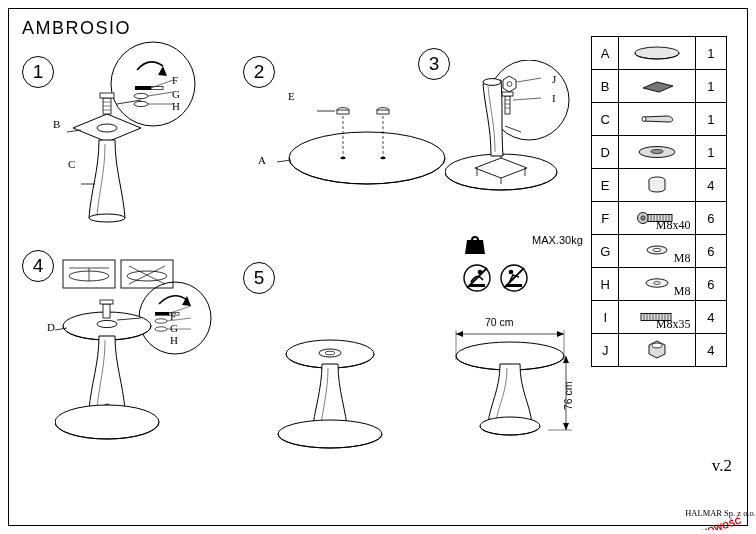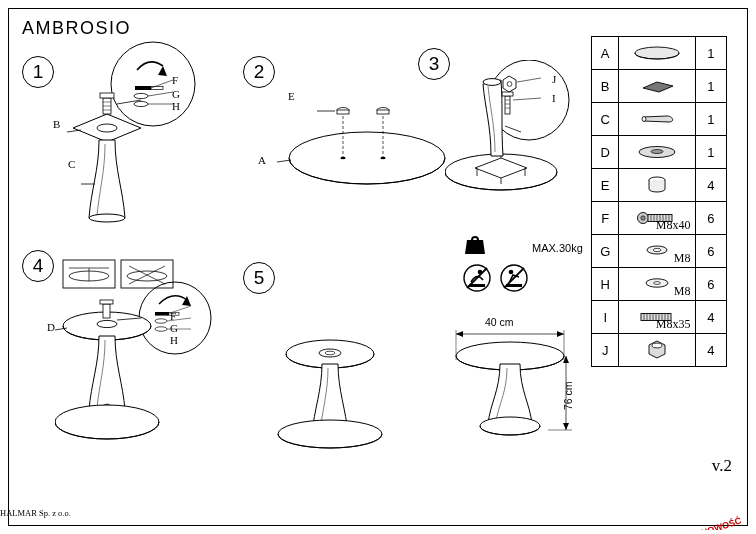--- a/index.html
+++ b/index.html
@@ -76,21 +76,21 @@
     bottom: 1px;
     font-size: 12px;
     font-family: "Liberation Serif", serif;
   }
   
   .footer {
     position: absolute;
     left: 0;
     right: 0;
     bottom: 14px;
-    text-align: left;
+    text-align: right;
     font-size: 8.5px;
     font-family: "Liberation Serif", serif;
     line-height: 1.55;
     color: #000;
   }
   .version {
     position: absolute;
     right: 24px;
     bottom: 58px;
     font-size: 17px;
@@ -250,21 +250,21 @@
     <line x1="60" y1="66" x2="76" y2="72" stroke="#000" stroke-width="0.8"></line>
   </svg>
 
   <div class="lbl" style="left:552px; top:73px;">J</div>
   <div class="lbl" style="left:552px; top:92px;">I</div>
 
   <svg class="sv" style="left:463px; top:230px;" width="24" height="26" viewBox="0 0 24 26">
     <path d="M4 10 L20 10 L22 24 L2 24 Z" fill="#000"></path>
     <path d="M9 10 a3 3 0 0 1 6 0" fill="none" stroke="#000" stroke-width="2"></path>
   </svg>
-  <div class="weight-label" style="left:492px; top:242px;padding-left:40px;">MAX.30kg</div>
+  <div class="weight-label" style="left:492px; top:234px;padding-left:40px;">MAX.30kg</div>
 
   <svg class="sv" style="left:463px; top:264px;" width="28" height="28" viewBox="0 0 28 28">
     <circle cx="14" cy="14" r="13" fill="none" stroke="#000" stroke-width="1.4"></circle>
     <path d="M6 20 L22 20 L22 23 L6 23 Z" fill="#000"></path>
     <path d="M8 18 q6 -10 12 -2" fill="none" stroke="#000" stroke-width="1.6"></path>
     <circle cx="17" cy="8" r="2.3" fill="#000"></circle>
     <line x1="4" y1="24" x2="24" y2="4" stroke="#000" stroke-width="1.8"></line>
   </svg>
 
   <svg class="sv" style="left:500px; top:264px;" width="28" height="28" viewBox="0 0 28 28">
@@ -362,21 +362,21 @@
 
     <ellipse cx="70" cy="106" rx="30" ry="9" fill="#fff" stroke="#000" stroke-width="1"></ellipse>
     <path d="M40 106 a30 9 0 0 0 60 0" fill="none" stroke="#000" stroke-width="1"></path>
 
     <line x1="126" y1="36" x2="126" y2="110" stroke="#000" stroke-width="0.7"></line>
     <path d="M126 36 l-3 7 l6 0 z" fill="#000"></path>
     <path d="M126 110 l-3 -7 l6 0 z" fill="#000"></path>
     <line x1="108" y1="110" x2="132" y2="110" stroke="#000" stroke-width="0.5"></line>
   </svg>
 
-  <div class="dim-label" style="left:485px; top:316px;">40 cm</div>
+  <div class="dim-label" style="left:485px; top:316px;">70 cm</div>
   <div class="dim-vert" style="left:562px; top:410px;">76 cm</div>
 
   <table class="parts-table">
     <tbody>
       <tr>
         <td class="pt-letter">A</td>
         <td class="pt-pic">
           <svg width="60" height="20" viewBox="0 0 60 20" style="margin:0 auto;">
             <ellipse cx="30" cy="10" rx="22" ry="6" fill="#e8e8e8" stroke="#000" stroke-width="0.9"></ellipse>
             <path d="M8 10 a22 6 0 0 0 44 0" fill="none" stroke="#000" stroke-width="0.9"></path>

